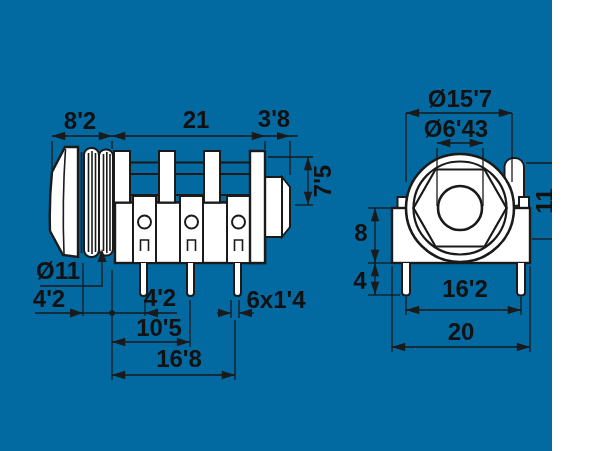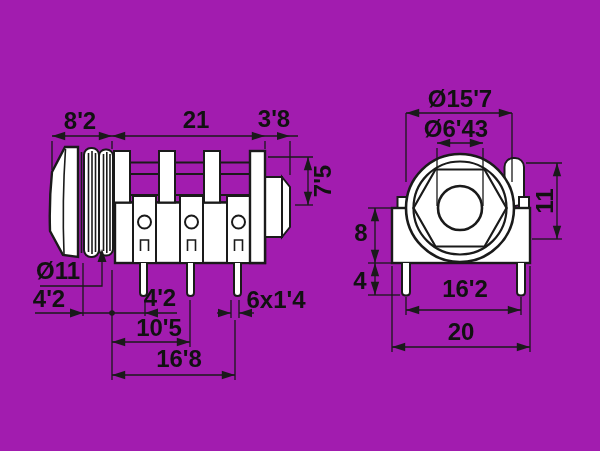--- a/index.html
+++ b/index.html
@@ -1,16 +1,16 @@
 <!DOCTYPE html>
 <html><head>
 <meta charset="utf-8">
 <style>
   html,body{margin:0;padding:0;background:#ffffff;}
-  .canvas{position:relative;width:600px;height:451px;background:#a21caf;overflow:hidden;}
+  .canvas{position:relative;width:552px;height:451px;background:#0369a1;overflow:hidden;}
   svg{display:block;}
   .part{fill:#ffffff;stroke:#1a1a1a;stroke-width:2.4;stroke-linejoin:miter;}
   .part-thin{fill:#ffffff;stroke:#1a1a1a;stroke-width:2;stroke-linejoin:miter;}
   .detail{fill:none;stroke:#1a1a1a;stroke-width:1.6;}
   .rail{stroke:#1a1a1a;stroke-width:2;}
   .dim{stroke:#1a1a1a;stroke-width:1.3;fill:none;}
   .ext{stroke:#1a1a1a;stroke-width:1.3;fill:none;}
   .arrowpoly{fill:#1a1a1a;stroke:none;}
   text.dimlabel{
     font-family:"Liberation Sans","DejaVu Sans",sans-serif;

